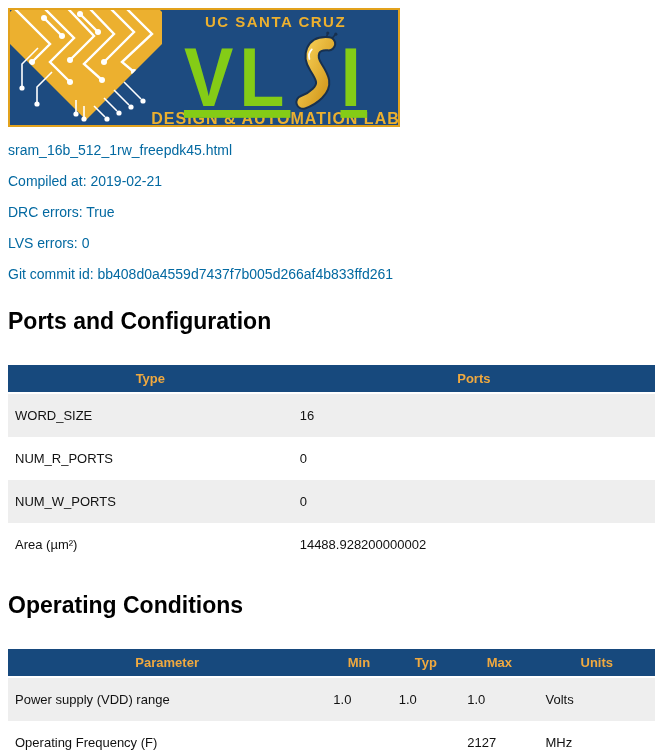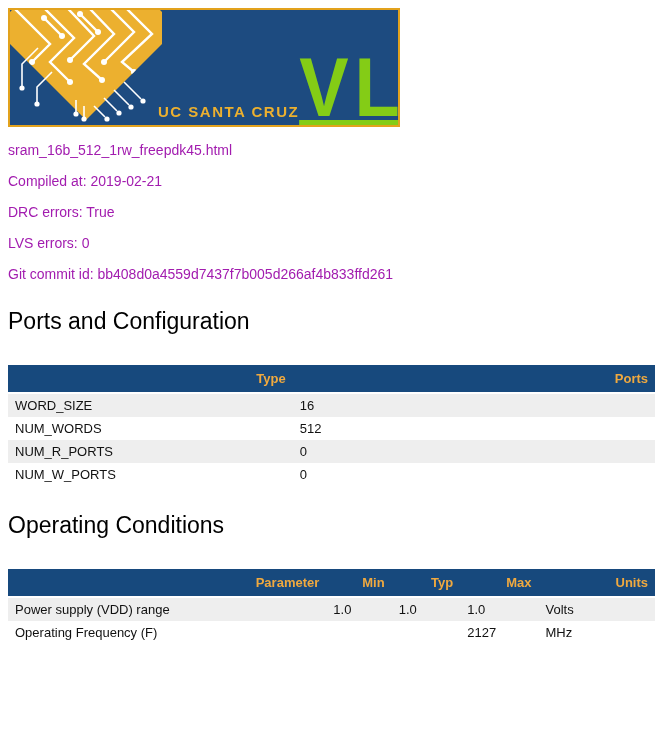--- a/index.html
+++ b/index.html
@@ -18,22 +18,22 @@
     height: 115px;
     background: #1d4b80;
     border: 2px solid #e2a21d;
     overflow: hidden;
   }
   .circuit { position: absolute; left: 0; top: 0; }
   .banner-text {
     position: absolute;
     left: 148px; right: 5px; top: 3px; bottom: 5px;
     display: flex;
-    flex-direction: row;
-    align-items: flex-end;
+    flex-direction: column;
+    align-items: center;
     justify-content: space-between;
   }
   .uni {
     color: #ecb02f;
     font-weight: bold;
     font-size: 15px;
     letter-spacing: 1.5px;
     white-space: nowrap;
   }
   .vlsi-row {
@@ -54,46 +54,46 @@
   .slug { margin: 0 2px -2px 0; }
   .lab {
     color: #ecb02f;
     font-weight: bold;
     font-size: 16px;
     letter-spacing: 1px;
     white-space: nowrap;
   }
 
   
-  p.info { margin: 15px 0; font-size: 14px; color: #a21caf; }
+  p.info { margin: 15px 0; font-size: 14px; color: #0369a1; }
 
   
   h2.section-title {
     font-size: 23px;
-    font-weight: 400;
+    font-weight: 700;
     color: #000000;
     margin: 26px 0 0 0;
   }
   table.report {
     border-collapse: collapse;
     width: 100%;
     margin-top: 30px;
     font-size: 13px;
     table-layout: fixed;
   }
   table.report th {
     background: #17497d;
     color: #f0a93f;
-    text-align: right;
+    text-align: center;
     font-weight: bold;
     padding: 6px 7px;
     border-bottom: 2px solid #ffffff;
   }
   table.report td {
-    padding: 4px 7px;
+    padding: 14px 7px;
     color: #111111;
     overflow: hidden;
   }
   table.report tbody tr:nth-child(odd) td { background: #eeeeee; }
 </style>
 </head>
 <body>
 
 <div class="banner">
   <svg class="circuit" width="152" height="113" viewBox="0 0 152 113">
@@ -189,30 +189,30 @@
       <th>Type</th>
       <th>Ports</th>
     </tr>
   </thead>
   <tbody>
     <tr>
       <td>WORD_SIZE</td>
       <td>16</td>
     </tr>
     <tr>
-      <td>NUM_WORDS</td>
-      <td>512</td>
-    </tr>
-    <tr>
       <td>NUM_R_PORTS</td>
       <td>0</td>
     </tr>
     <tr>
       <td>NUM_W_PORTS</td>
       <td>0</td>
+    </tr>
+    <tr>
+      <td>Area (µm²)</td>
+      <td>14488.928200000002</td>
     </tr>
   </tbody>
 </table>
 
 <h2 class="section-title">Operating Conditions</h2>
 <table class="report">
   <colgroup>
     <col style="width:49.2%">
       <col style="width:10.1%">
       <col style="width:10.6%">

